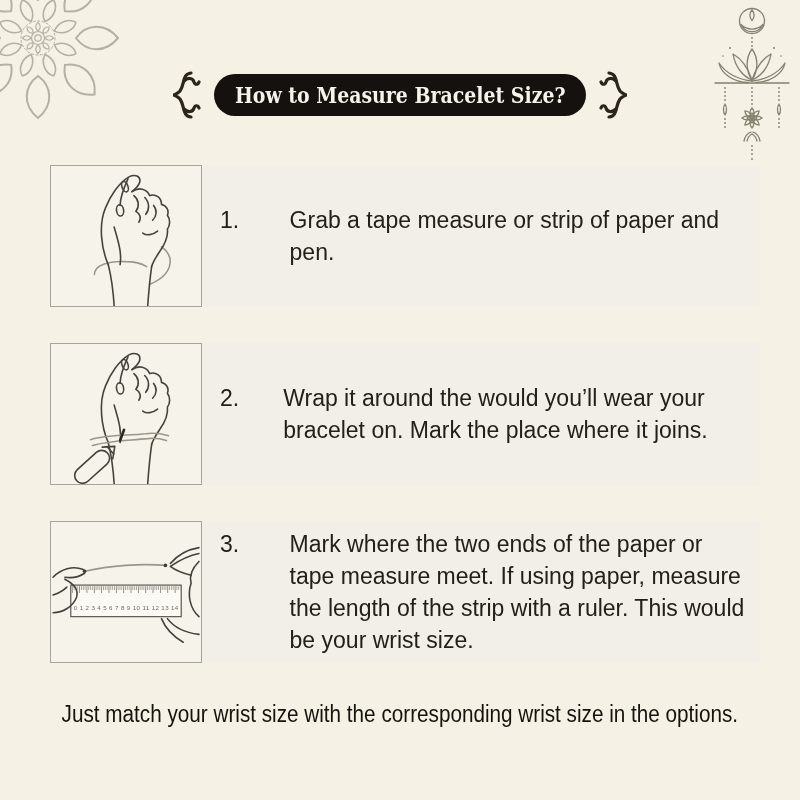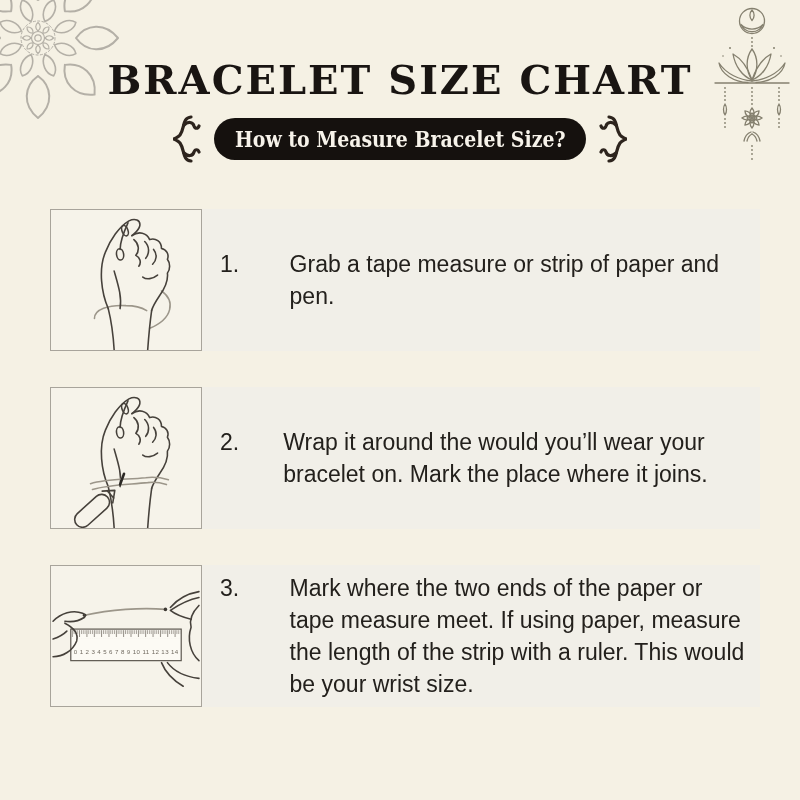--- a/index.html
+++ b/index.html
@@ -134,21 +134,20 @@
       <path class="orn" d="M56,116 C53,113.5 50,113.5 47.5,116 C50,118.5 53,118.5 56,116"></path>
     </g>
     <use href="#star4" transform="rotate(45 46 116)"></use>
     <rect class="orn" x="42.5" y="112.5" width="7" height="7" transform="rotate(45 46 116)"></rect>
     <circle cx="46" cy="116" r="1.2" fill="#85806f" stroke="none"></circle>
     <path class="orn" d="M38,139 C39,134 42,131 45,130 M41,139 C42,135 44,133 46,132"></path>
     <path class="orn" d="M54,139 C53,134 50,131 47,130 M51,139 C50,135 48,133 46,132"></path>
   </svg>
 
   <div class="header">
-    <div class="title">BRACELET SIZE CHART</div>
     <div class="badge-row">
       <svg class="flourish" viewBox="0 0 38 52" aria-hidden="true">
         <g fill="none" stroke="#2d241d" stroke-width="3.2" stroke-linecap="round">
           <path d="M28,4 C19,5 22,15 17,22 C15,24.5 11,26 10,26 C11,26 15,27.5 17,30 C22,37 19,47 28,48"></path>
           <path d="M21,12 C25,8 30,9 31,13 C32,16 35,16 36,13"></path>
           <path d="M21,40 C25,44 30,43 31,39 C32,36 35,36 36,39"></path>
         </g>
       </svg>
       <div class="badge">
         <span>How to Measure Bracelet Size?</span>
@@ -247,14 +246,17 @@
         <span class="step-number">3. </span>
         <span class="step-body">Mark where the two ends of the paper or
 tape measure meet. If using paper, measure
 the length of the strip with a ruler. This would
 be your wrist size.</span>
       </div>
     </div>
 
   </div>
 
+  <div class="footer">
+    <span>Just match your wrist size with the corresponding wrist size in the options.</span>
+  </div>
 
 </div>
 
 </body></html>

